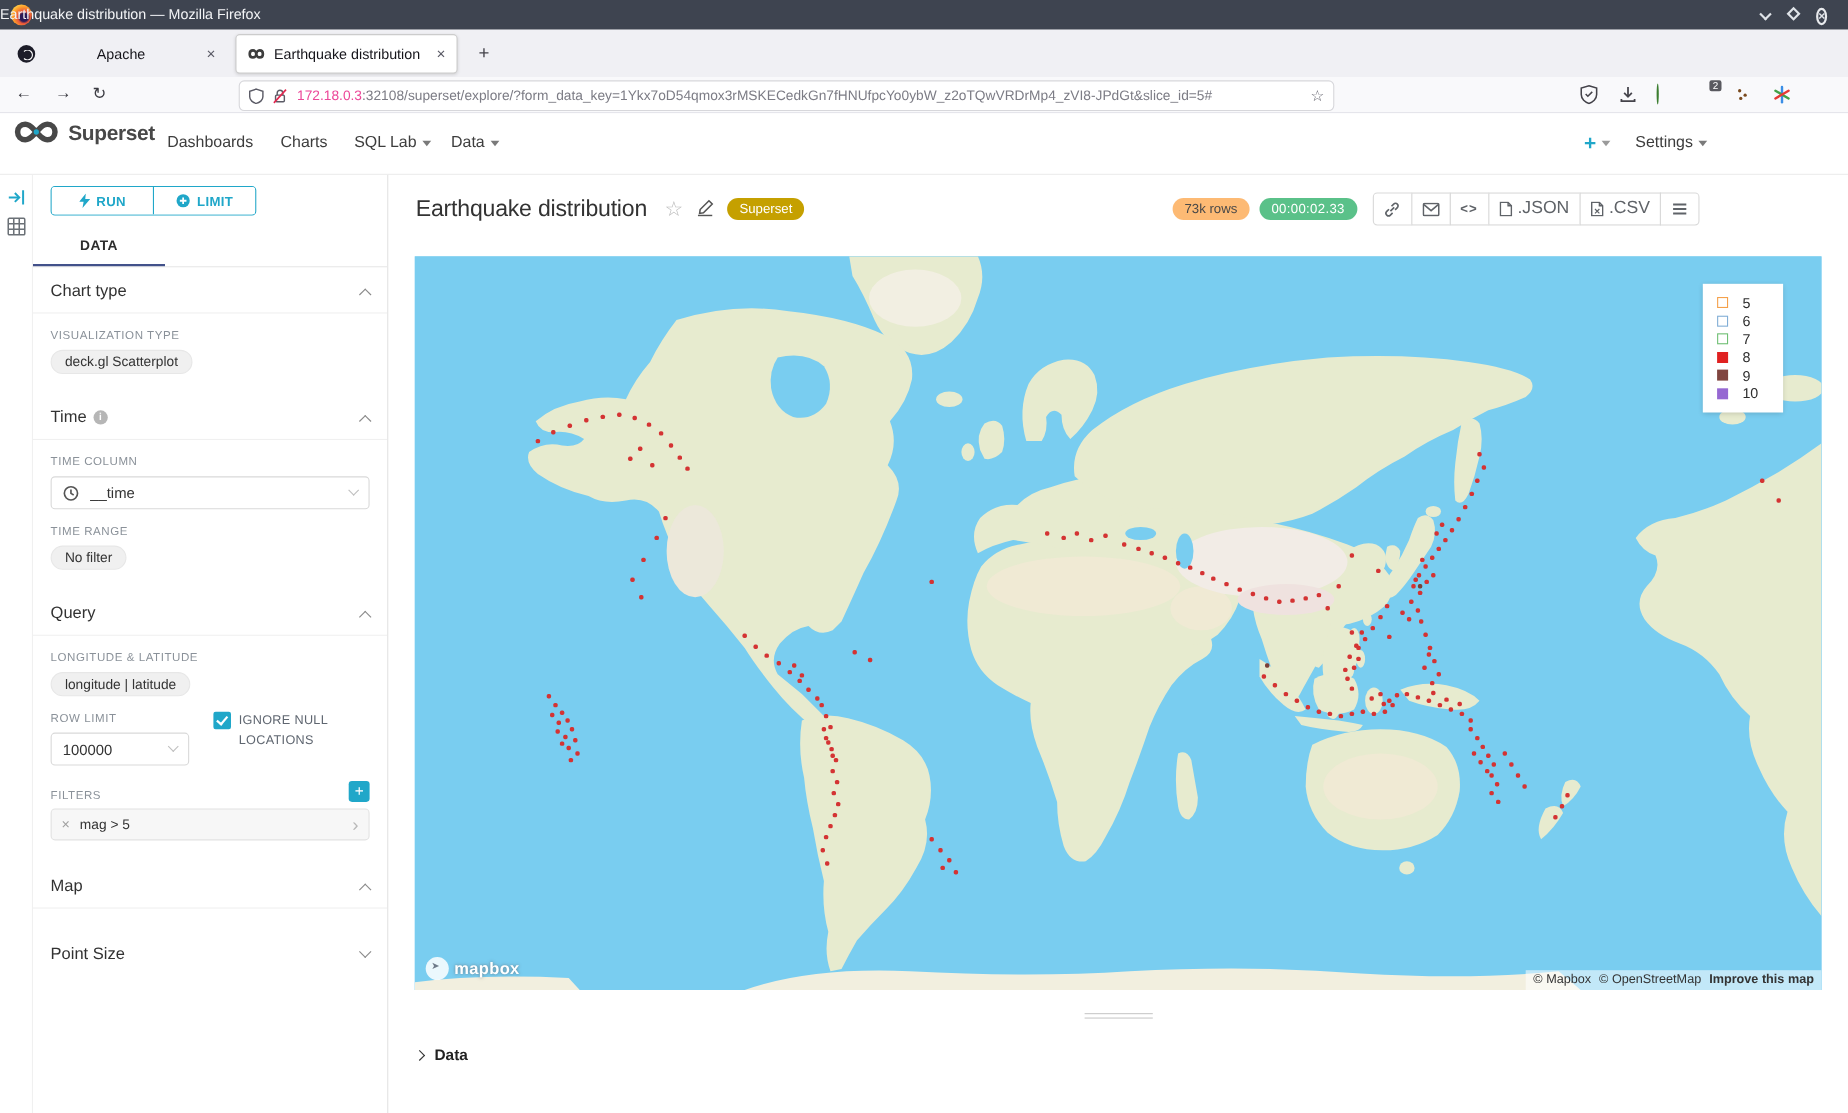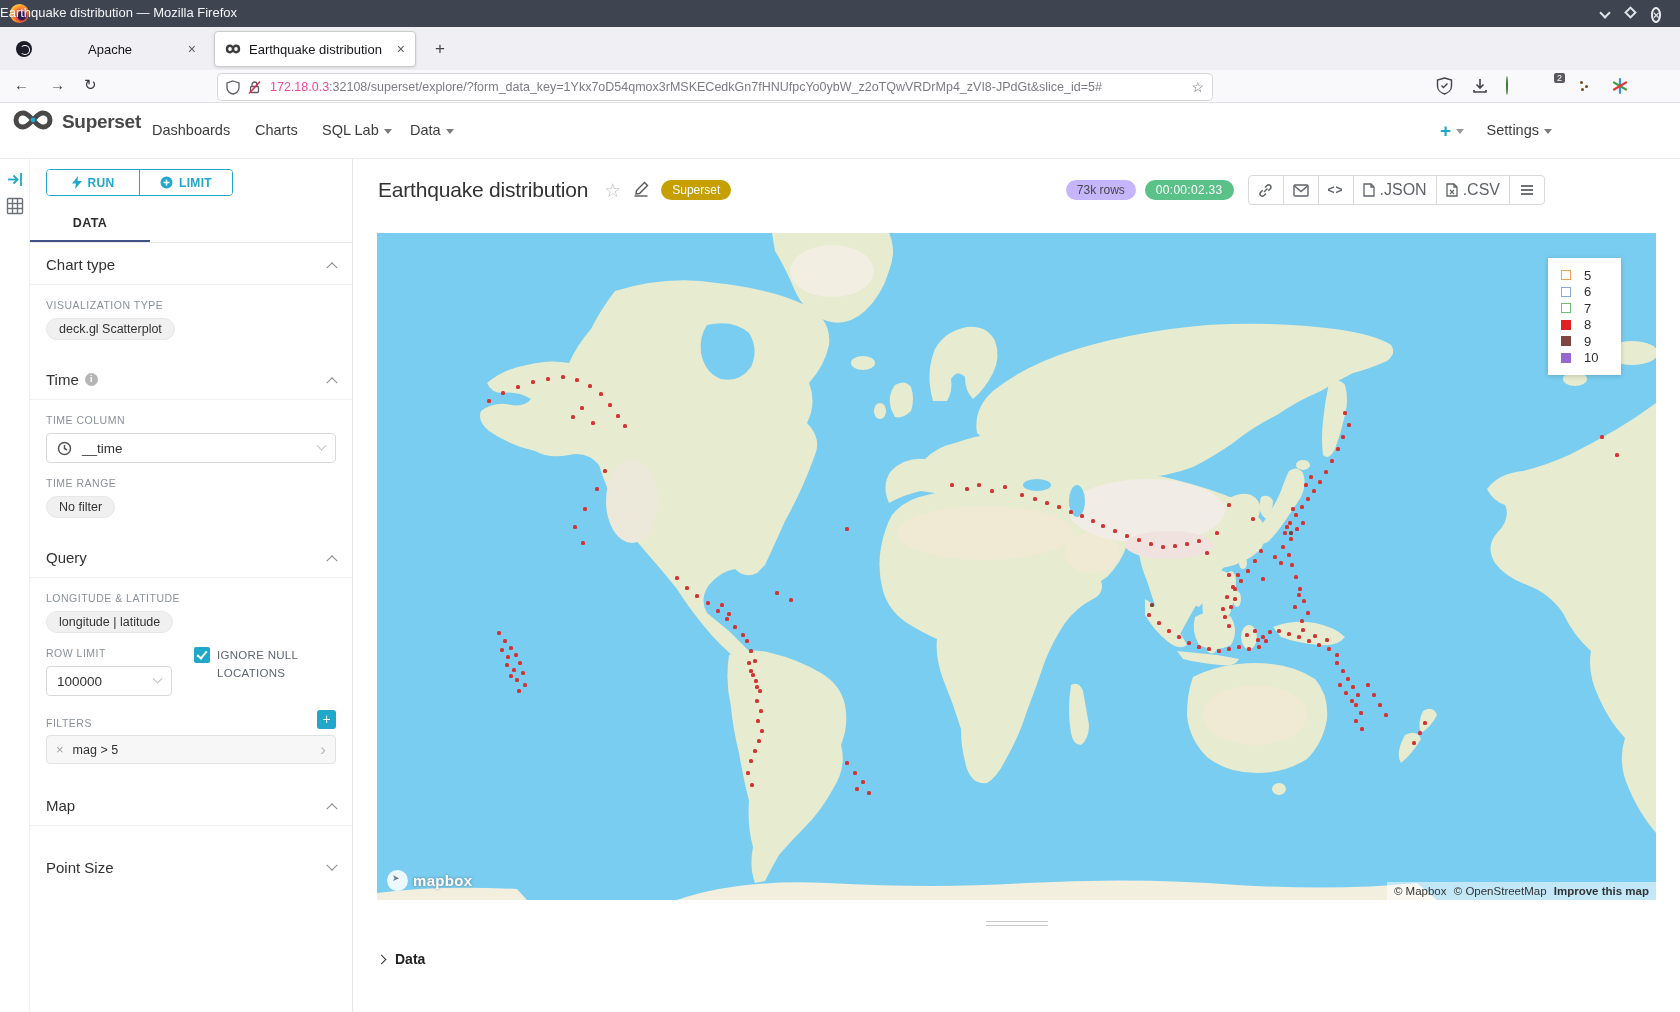--- a/index.html
+++ b/index.html
@@ -94,21 +94,21 @@
   .maprow { display:flex; gap:20px; }
 
   
   .charea { position:absolute; left:354px; top:159px; right:0; bottom:0; background:#fff; }
   .chdr { position:absolute; left:24px; top:13px; right:135px; height:36px; display:flex; align-items:center; }
   .ctitle { font-size:21px; color:#333; font-weight:500; letter-spacing:-0.2px; }
   .hstar { color:#b9b9b9; font-size:19px; margin-left:16px; }
   .hedit { margin-left:12px; margin-top:2px; }
   .badge-alt { margin-left:12px; background:#c5a000; color:#fff; font-size:12px; border-radius:11px; padding:3px 11px; }
   .hright { margin-left:auto; display:flex; align-items:center; gap:9px; }
-  .rows-pill { background:#c4b5fd; color:#484848; font-size:12px; border-radius:11px; padding:3px 11px; }
+  .rows-pill { background:#fdba74; color:#484848; font-size:12px; border-radius:11px; padding:3px 11px; }
   .timer-pill { background:#5ac189; color:#fff; font-size:12px; border-radius:11px; padding:3px 11px; letter-spacing:.3px; }
   .btngrp { display:flex; margin-left:5px; }
   .gbtn { height:30px; min-width:36px; background:#fff; border:1px solid #d9d9d9; margin-left:-1px; display:flex; align-items:center; justify-content:center; gap:5px; padding:0 9px; color:#5f6368; font-size:16px; }
   .gbtn:first-child { border-radius:4px 0 0 4px; margin-left:0; }
   .gbtn:last-child { border-radius:0 4px 4px 0; }
   .codeg { font-size:12px; font-weight:bold; letter-spacing:1px; }
 
   
   .mapwrap { position:absolute; left:23px; top:74px; width:1279px; height:667px; overflow:hidden; background:#79cdf0; }
   .dot { position:absolute; width:4px; height:4px; border-radius:1.5px; background:#d43333; }

